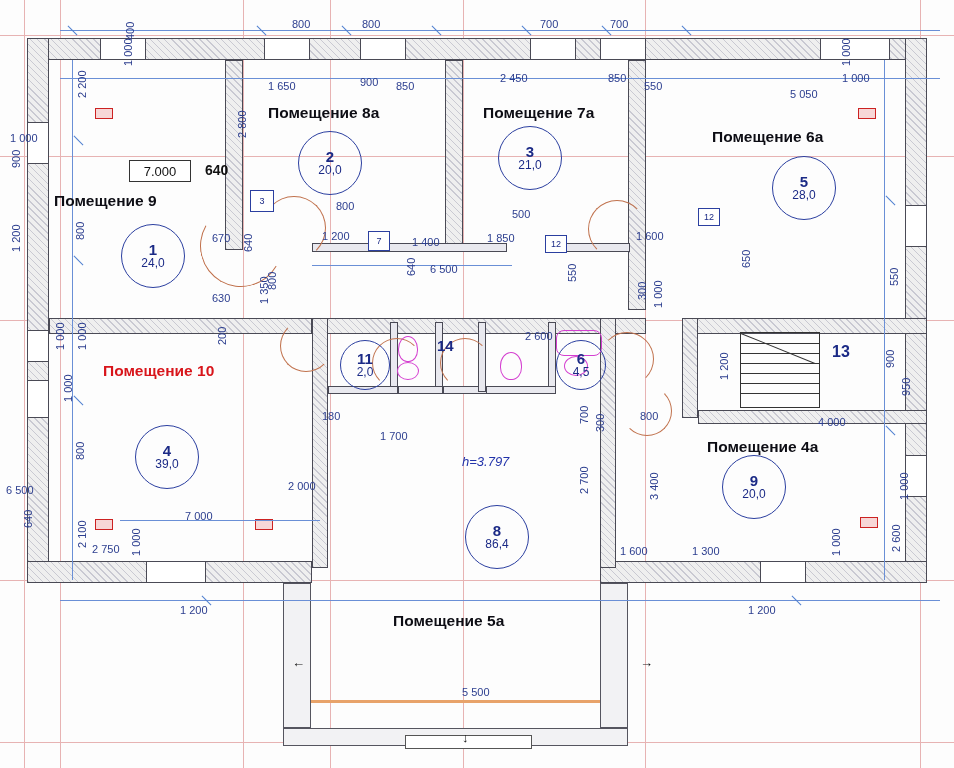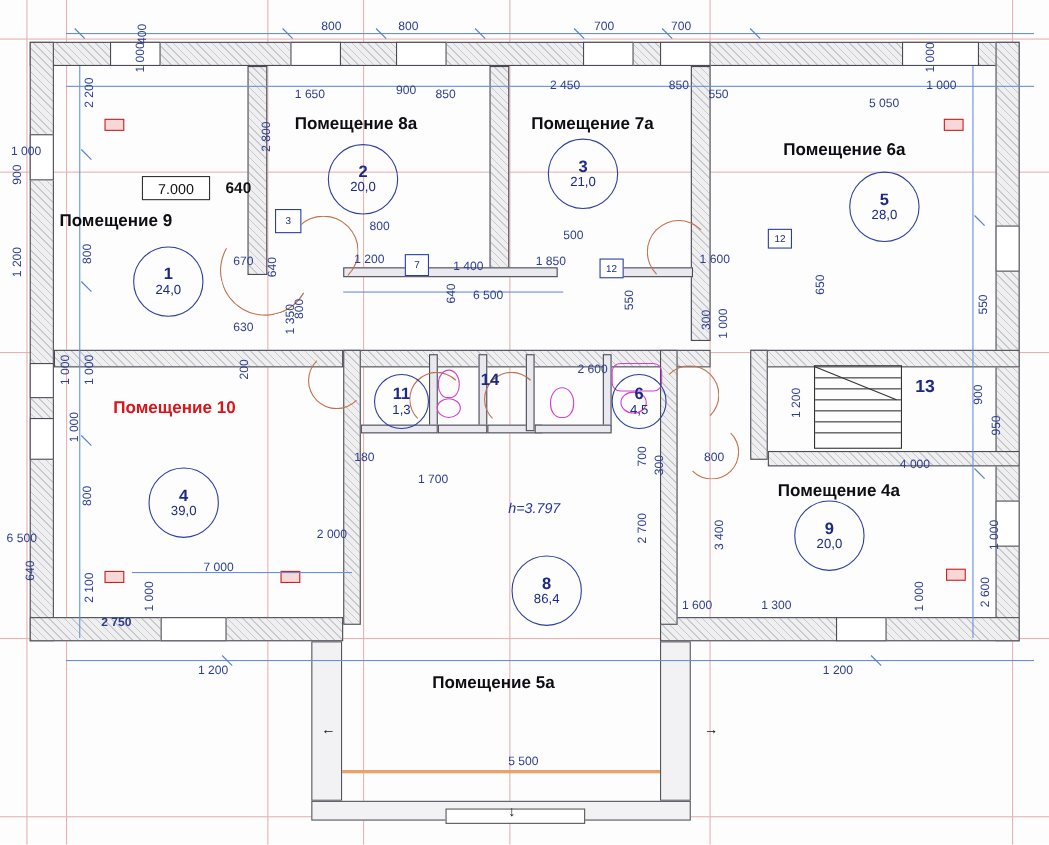--- a/index.html
+++ b/index.html
@@ -185,21 +185,21 @@
   <div class="circ" style="left:722px;top:455px;width:62px;height:62px;">
     <div class="n">9</div>
     <div class="a">20,0</div>
   </div>
   <div class="circ" style="left:465px;top:505px;width:62px;height:62px;">
     <div class="n">8</div>
     <div class="a">86,4</div>
   </div>
   <div class="circ" style="left:340px;top:340px;width:48px;height:48px;">
     <div class="n">11</div>
-    <div class="a">1,3</div>
+    <div class="a">2,0</div>
   </div>
   <div class="circ" style="left:556px;top:340px;width:48px;height:48px;">
     <div class="n">6</div>
     <div class="a">4,5</div>
   </div>
   <div class="abs" style="left:437px;top:337px;font-size:15px;font-weight:bold;color:#1b2a86;">
     <span>14</span>
   </div>
 
   <div class="boxnum" style="left:250px;top:190px;width:22px;height:20px;">
@@ -245,21 +245,21 @@
   <div class="dim" style="left:10px;top:168px;transform:rotate(-90deg);transform-origin:0 0;">900</div>
   <div class="dim" style="left:74px;top:240px;transform:rotate(-90deg);transform-origin:0 0;">800</div>
   <div class="dim" style="left:10px;top:252px;transform:rotate(-90deg);transform-origin:0 0;">1 200</div>
   <div class="dim" style="left:54px;top:350px;transform:rotate(-90deg);transform-origin:0 0;">1 000</div>
   <div class="dim" style="left:76px;top:350px;transform:rotate(-90deg);transform-origin:0 0;">1 000</div>
   <div class="dim" style="left:62px;top:402px;transform:rotate(-90deg);transform-origin:0 0;">1 000</div>
   <div class="dim" style="left:74px;top:460px;transform:rotate(-90deg);transform-origin:0 0;">800</div>
   <div class="dim" style="left:6px;top:484px;">6 500</div>
   <div class="dim" style="left:22px;top:528px;transform:rotate(-90deg);transform-origin:0 0;">640</div>
   <div class="dim" style="left:76px;top:548px;transform:rotate(-90deg);transform-origin:0 0;">2 100</div>
-  <div class="dim" style="left:92px;top:560px;font-weight:bold;">2 750</div>
+  <div class="dim" style="left:92px;top:543px;">2 750</div>
   <div class="dim" style="left:130px;top:556px;transform:rotate(-90deg);transform-origin:0 0;">1 000</div>
   <div class="dim" style="left:185px;top:510px;">7 000</div>
   <div class="dim" style="left:288px;top:480px;">2 000</div>
 
   <div class="dim" style="left:336px;top:200px;">800</div>
   <div class="dim" style="left:236px;top:138px;transform:rotate(-90deg);transform-origin:0 0;">2 800</div>
   <div class="dim" style="left:212px;top:232px;">670</div>
   <div class="dim" style="left:242px;top:252px;transform:rotate(-90deg);transform-origin:0 0;">640</div>
   <div class="dim" style="left:266px;top:290px;transform:rotate(-90deg);transform-origin:0 0;">800</div>
   <div class="dim" style="left:258px;top:304px;transform:rotate(-90deg);transform-origin:0 0;">1 350</div>

